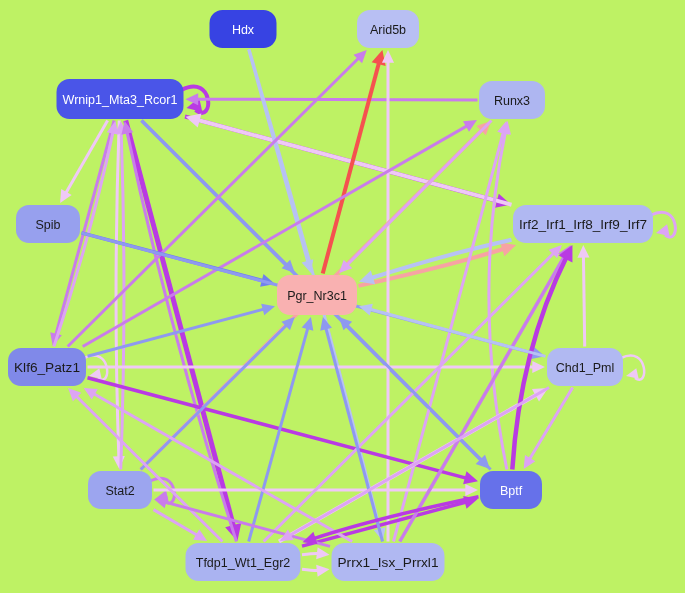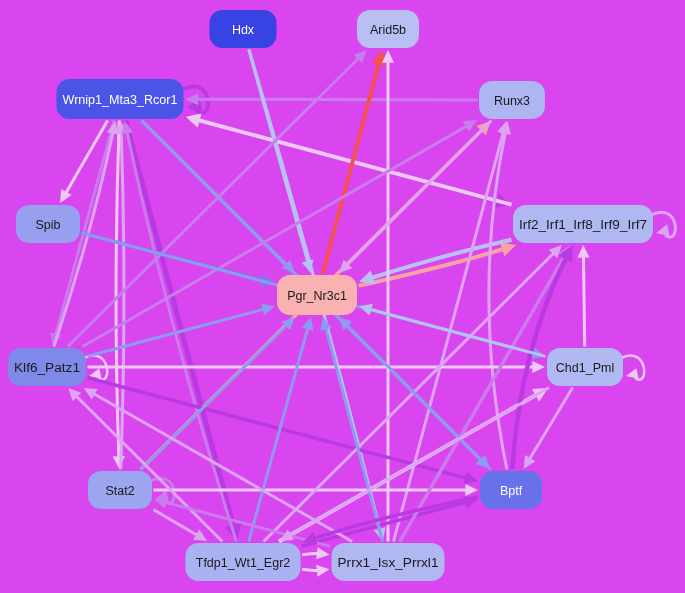--- a/index.html
+++ b/index.html
@@ -5,21 +5,21 @@
   html, body {
     margin: 0;
     padding: 0;
     background: #ffffff;
     font-family: "Liberation Sans", "DejaVu Sans", sans-serif;
   }
   .canvas-wrap {
     position: relative;
     width: 685px;
     height: 593px;
-    background: #d946ef;
+    background: #bef264;
     overflow: hidden;
   }
   svg { display: block; }
   .node-rect { }
   .node-label {
     font-family: "Liberation Sans", "DejaVu Sans", sans-serif;
     font-size: 12.5px;
     pointer-events: none;
   }
   .edge-path { fill: none; }

